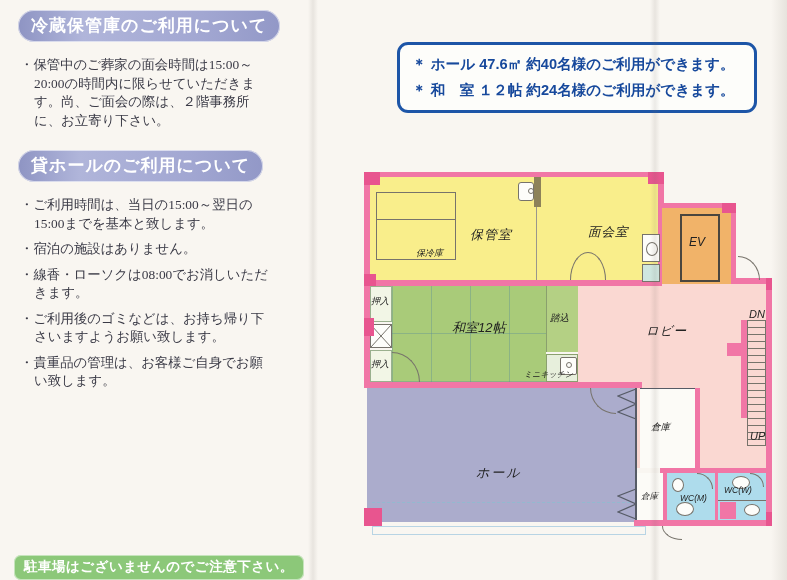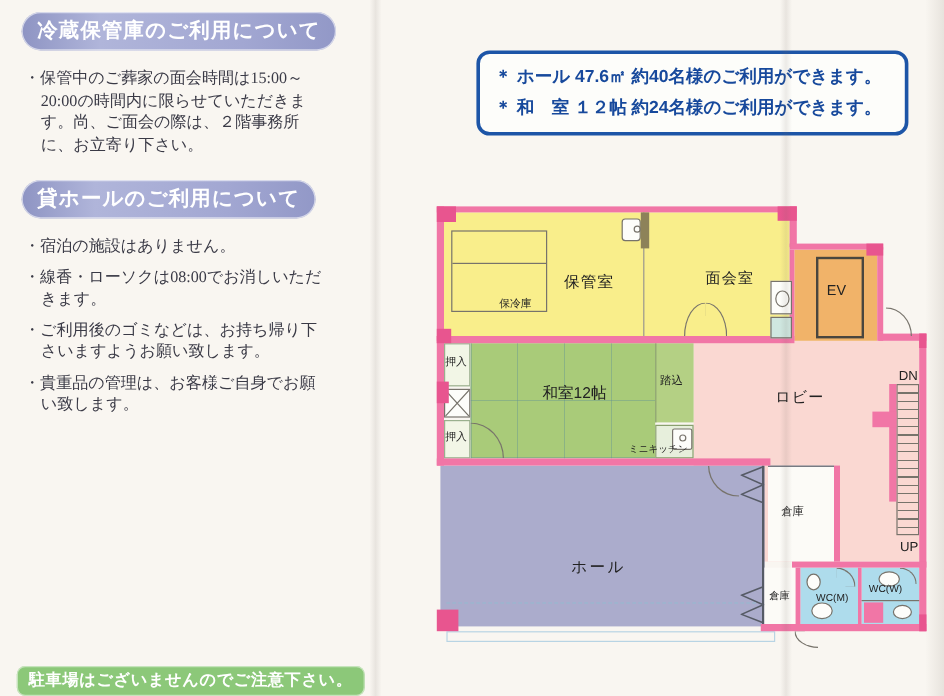--- a/index.html
+++ b/index.html
@@ -39,39 +39,40 @@
     padding:6px 10px 7px 12px;
   }
   .info-line{
     font-size:14.6px;font-weight:bold;color:#17499c;line-height:26px;white-space:nowrap;
   }
   
   #plan{position:absolute;left:364px;top:170px;width:412px;height:372px;}
   #plan .room,#plan .w,#plan .lb,#plan .fx{position:absolute;box-sizing:border-box;}
   .w{background:#f176a6;}
   .w.dark{background:#e8558f;}
-  .lb{color:#222;white-space:nowrap;line-height:1.1;}
+  .lb{color:#222;white-space:nowrap;line-height:1.1;font-style:italic;}
   .arc{background:transparent;border:0 solid #77736b;}
   .oval{border:1px solid #77736b;border-radius:50%;background:#fdfdfa;}
   
   .fold{position:absolute;top:0;height:580px;width:10px;pointer-events:none;
     background:linear-gradient(90deg,rgba(0,0,0,0),rgba(110,100,92,.12),rgba(0,0,0,0));}
   .edge-shade{position:absolute;top:0;right:0;height:580px;width:16px;pointer-events:none;
     background:linear-gradient(90deg,rgba(0,0,0,0),rgba(120,110,98,.14));}
 </style>
 </head>
 <body>
 
 <div class="left-col">
   <div class="chip">冷蔵保管庫のご利用について</div>
   <div class="bullets">
       <div class="bullet">・保管中のご葬家の面会時間は15:00～20:00の時間内に限らせていただきます。尚、ご面会の際は、２階事務所に、お立寄り下さい。</div>
     </div>
   <div class="chip chip2">貸ホールのご利用について</div>
   <div class="bullets">
+      <div class="bullet">・ご利用時間は、当日の15:00～翌日の15:00までを基本と致します。</div>
       <div class="bullet">・宿泊の施設はありません。</div>
       <div class="bullet">・線香・ローソクは08:00でお消しいただきます。</div>
       <div class="bullet">・ご利用後のゴミなどは、お持ち帰り下さいますようお願い致します。</div>
       <div class="bullet">・貴重品の管理は、お客様ご自身でお願い致します。</div>
     </div>
 </div>
 <div class="green-bar">駐車場はございませんのでご注意下さい。</div>
 
 <div class="info-box">
     <div class="info-line">＊ ホール 47.6㎡ 約40名様のご利用ができます。</div>
@@ -180,21 +181,21 @@
   <div class="lb" style="left:52px;top:79px;font-size:9px;">保冷庫</div>
   <div class="lb" style="left:224px;top:56px;font-size:12.5px;letter-spacing:1px;">面会室</div>
   <div class="lb" style="left:325px;top:66px;font-size:12px;">EV</div>
   <div class="lb" style="left:7px;top:127px;font-size:9px;">押入</div>
   <div class="lb" style="left:7px;top:190px;font-size:9px;">押入</div>
   <div class="lb" style="left:88px;top:151px;font-size:13px;">和室12帖</div>
   <div class="lb" style="left:186px;top:143px;font-size:9.5px;">踏込</div>
   <div class="lb" style="left:160px;top:201px;font-size:8px;">ミニキッチン</div>
   <div class="lb" style="left:282px;top:155px;font-size:12.5px;letter-spacing:1px;">ロビー</div>
   <div class="lb" style="left:385px;top:138px;font-size:11px;">DN</div>
-  <div class="lb" style="left:386px;top:280px;font-size:11px;">UP</div>
+  <div class="lb" style="left:386px;top:260px;font-size:11px;">UP</div>
   <div class="lb" style="left:112px;top:296px;font-size:13px;letter-spacing:2px;">ホール</div>
   <div class="lb" style="left:287px;top:252px;font-size:9.5px;">倉庫</div>
   <div class="lb" style="left:277px;top:322px;font-size:8.5px;">倉庫</div>
   <div class="lb" style="left:316px;top:324px;font-size:8.5px;">WC(M)</div>
   <div class="lb" style="left:360px;top:316px;font-size:8.5px;">WC(W)</div>
 </div>
 
 <div class="fold" style="left:308px;"></div>
 <div class="fold" style="left:650px;"></div>
 <div class="edge-shade"></div>

